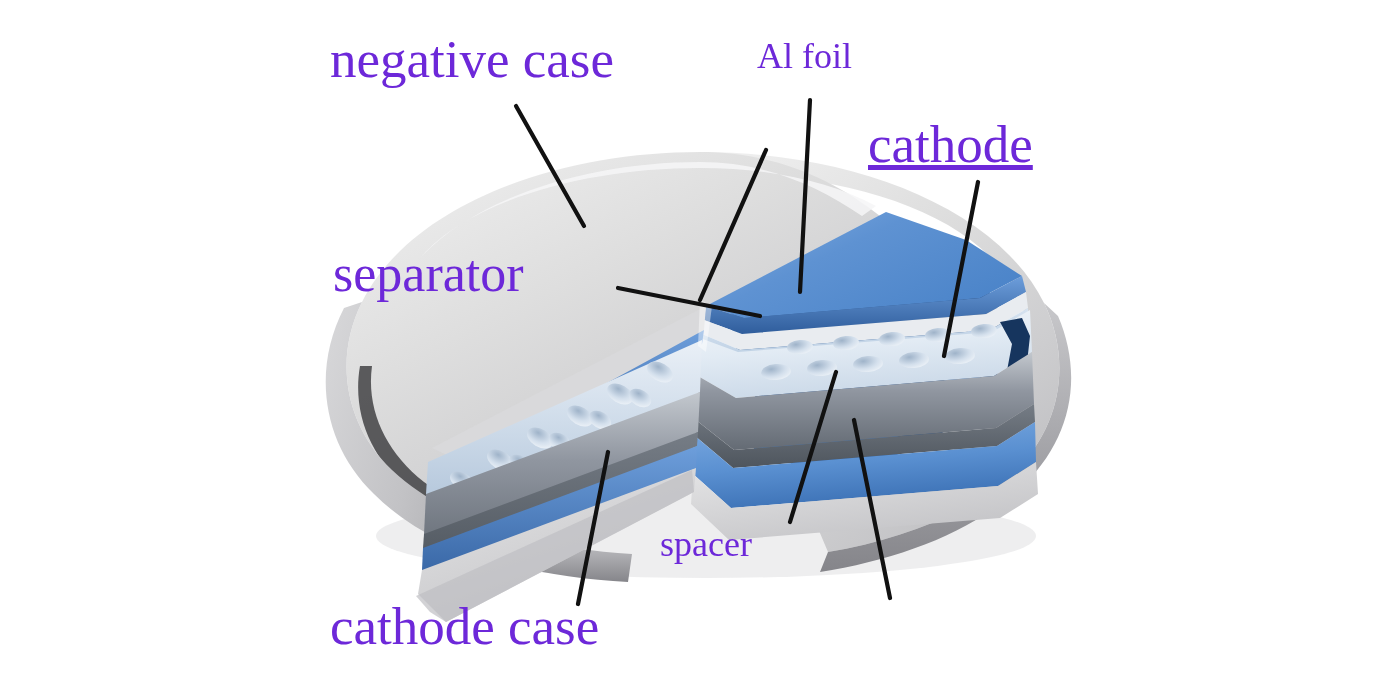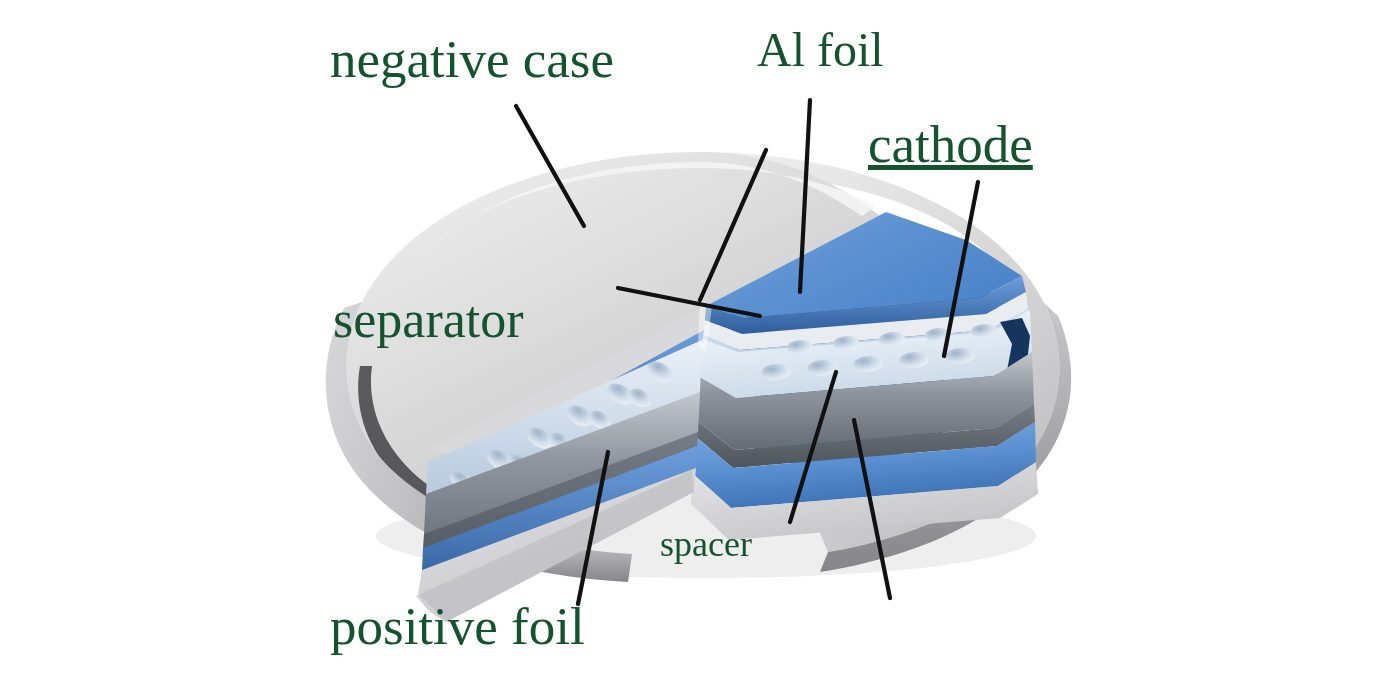--- a/index.html
+++ b/index.html
@@ -20,32 +20,32 @@
   #figure-svg {
     position: absolute;
     left: 0;
     top: 0;
     width: 1400px;
     height: 700px;
     display: block;
   }
   .callout-label {
     position: absolute;
-    color: #14532d;
+    color: #6d28d9;
     font-family: "Liberation Serif", "DejaVu Serif", serif;
     font-weight: 400;
     white-space: nowrap;
     line-height: 1;
     letter-spacing: 0px;
     user-select: none;
   }
   #label-negative-case { left: 330px; top: 33px;  font-size: 53px; }
-  #label-al-foil       { left: 757px; top: 26px;  font-size: 48px; }
+  #label-al-foil       { left: 757px; top: 38px;  font-size: 36px; }
   #label-cathode       { left: 868px; top: 118px; font-size: 53px; text-decoration: underline; }
-  #label-separator     { left: 333px; top: 248px; font-size: 52px; margin-top: 46px; }
+  #label-separator     { left: 333px; top: 248px; font-size: 52px; }
   #label-spacer        { left: 660px; top: 526px; font-size: 36px; }
   #label-positive-case { left: 330px; top: 600px; font-size: 53px; }
 </style>
 </head>
 <body>
 
 <div id="figure-root">
 
   <svg id="figure-svg" viewBox="0 0 1400 700">
     <defs>
@@ -310,15 +310,15 @@
   <div class="callout-label" id="label-negative-case">negative case</div>
 
   <div class="callout-label" id="label-al-foil">Al foil</div>
 
   <div class="callout-label" id="label-cathode">cathode</div>
 
   <div class="callout-label" id="label-separator">separator</div>
 
   <div class="callout-label" id="label-spacer">spacer</div>
 
-  <div class="callout-label" id="label-positive-case">positive foil</div>
+  <div class="callout-label" id="label-positive-case">cathode case</div>
 
 </div>
 
 </body></html>

